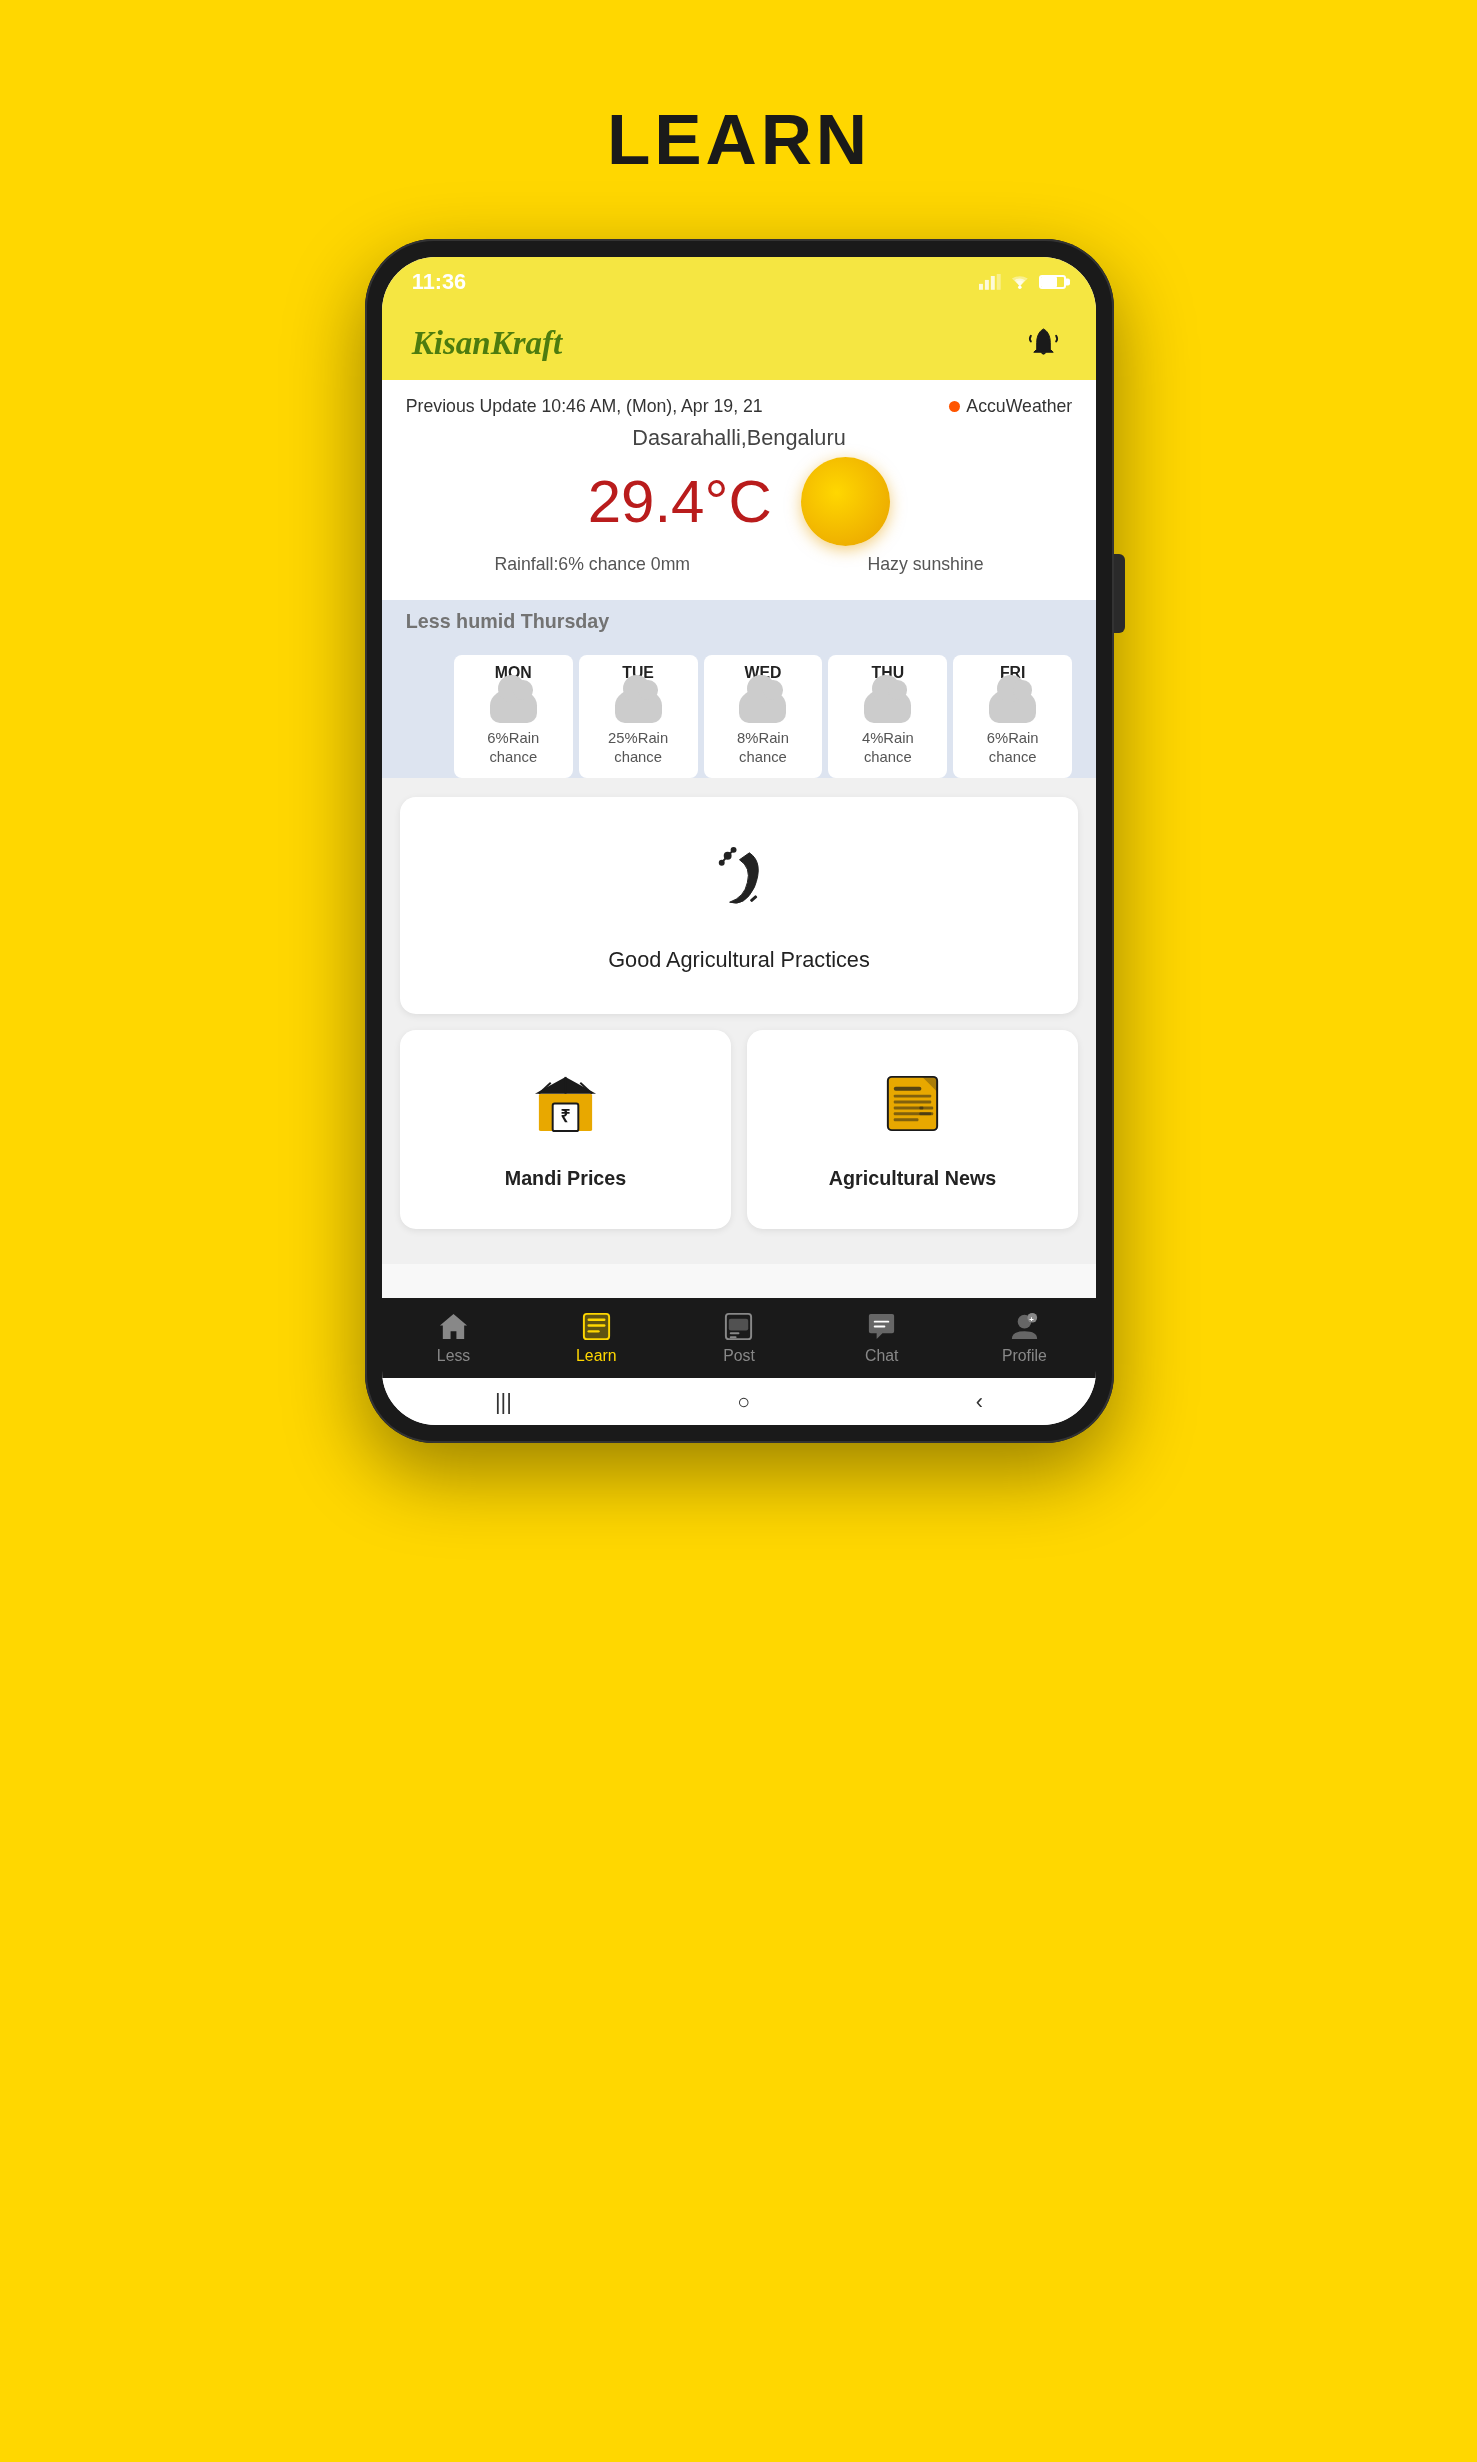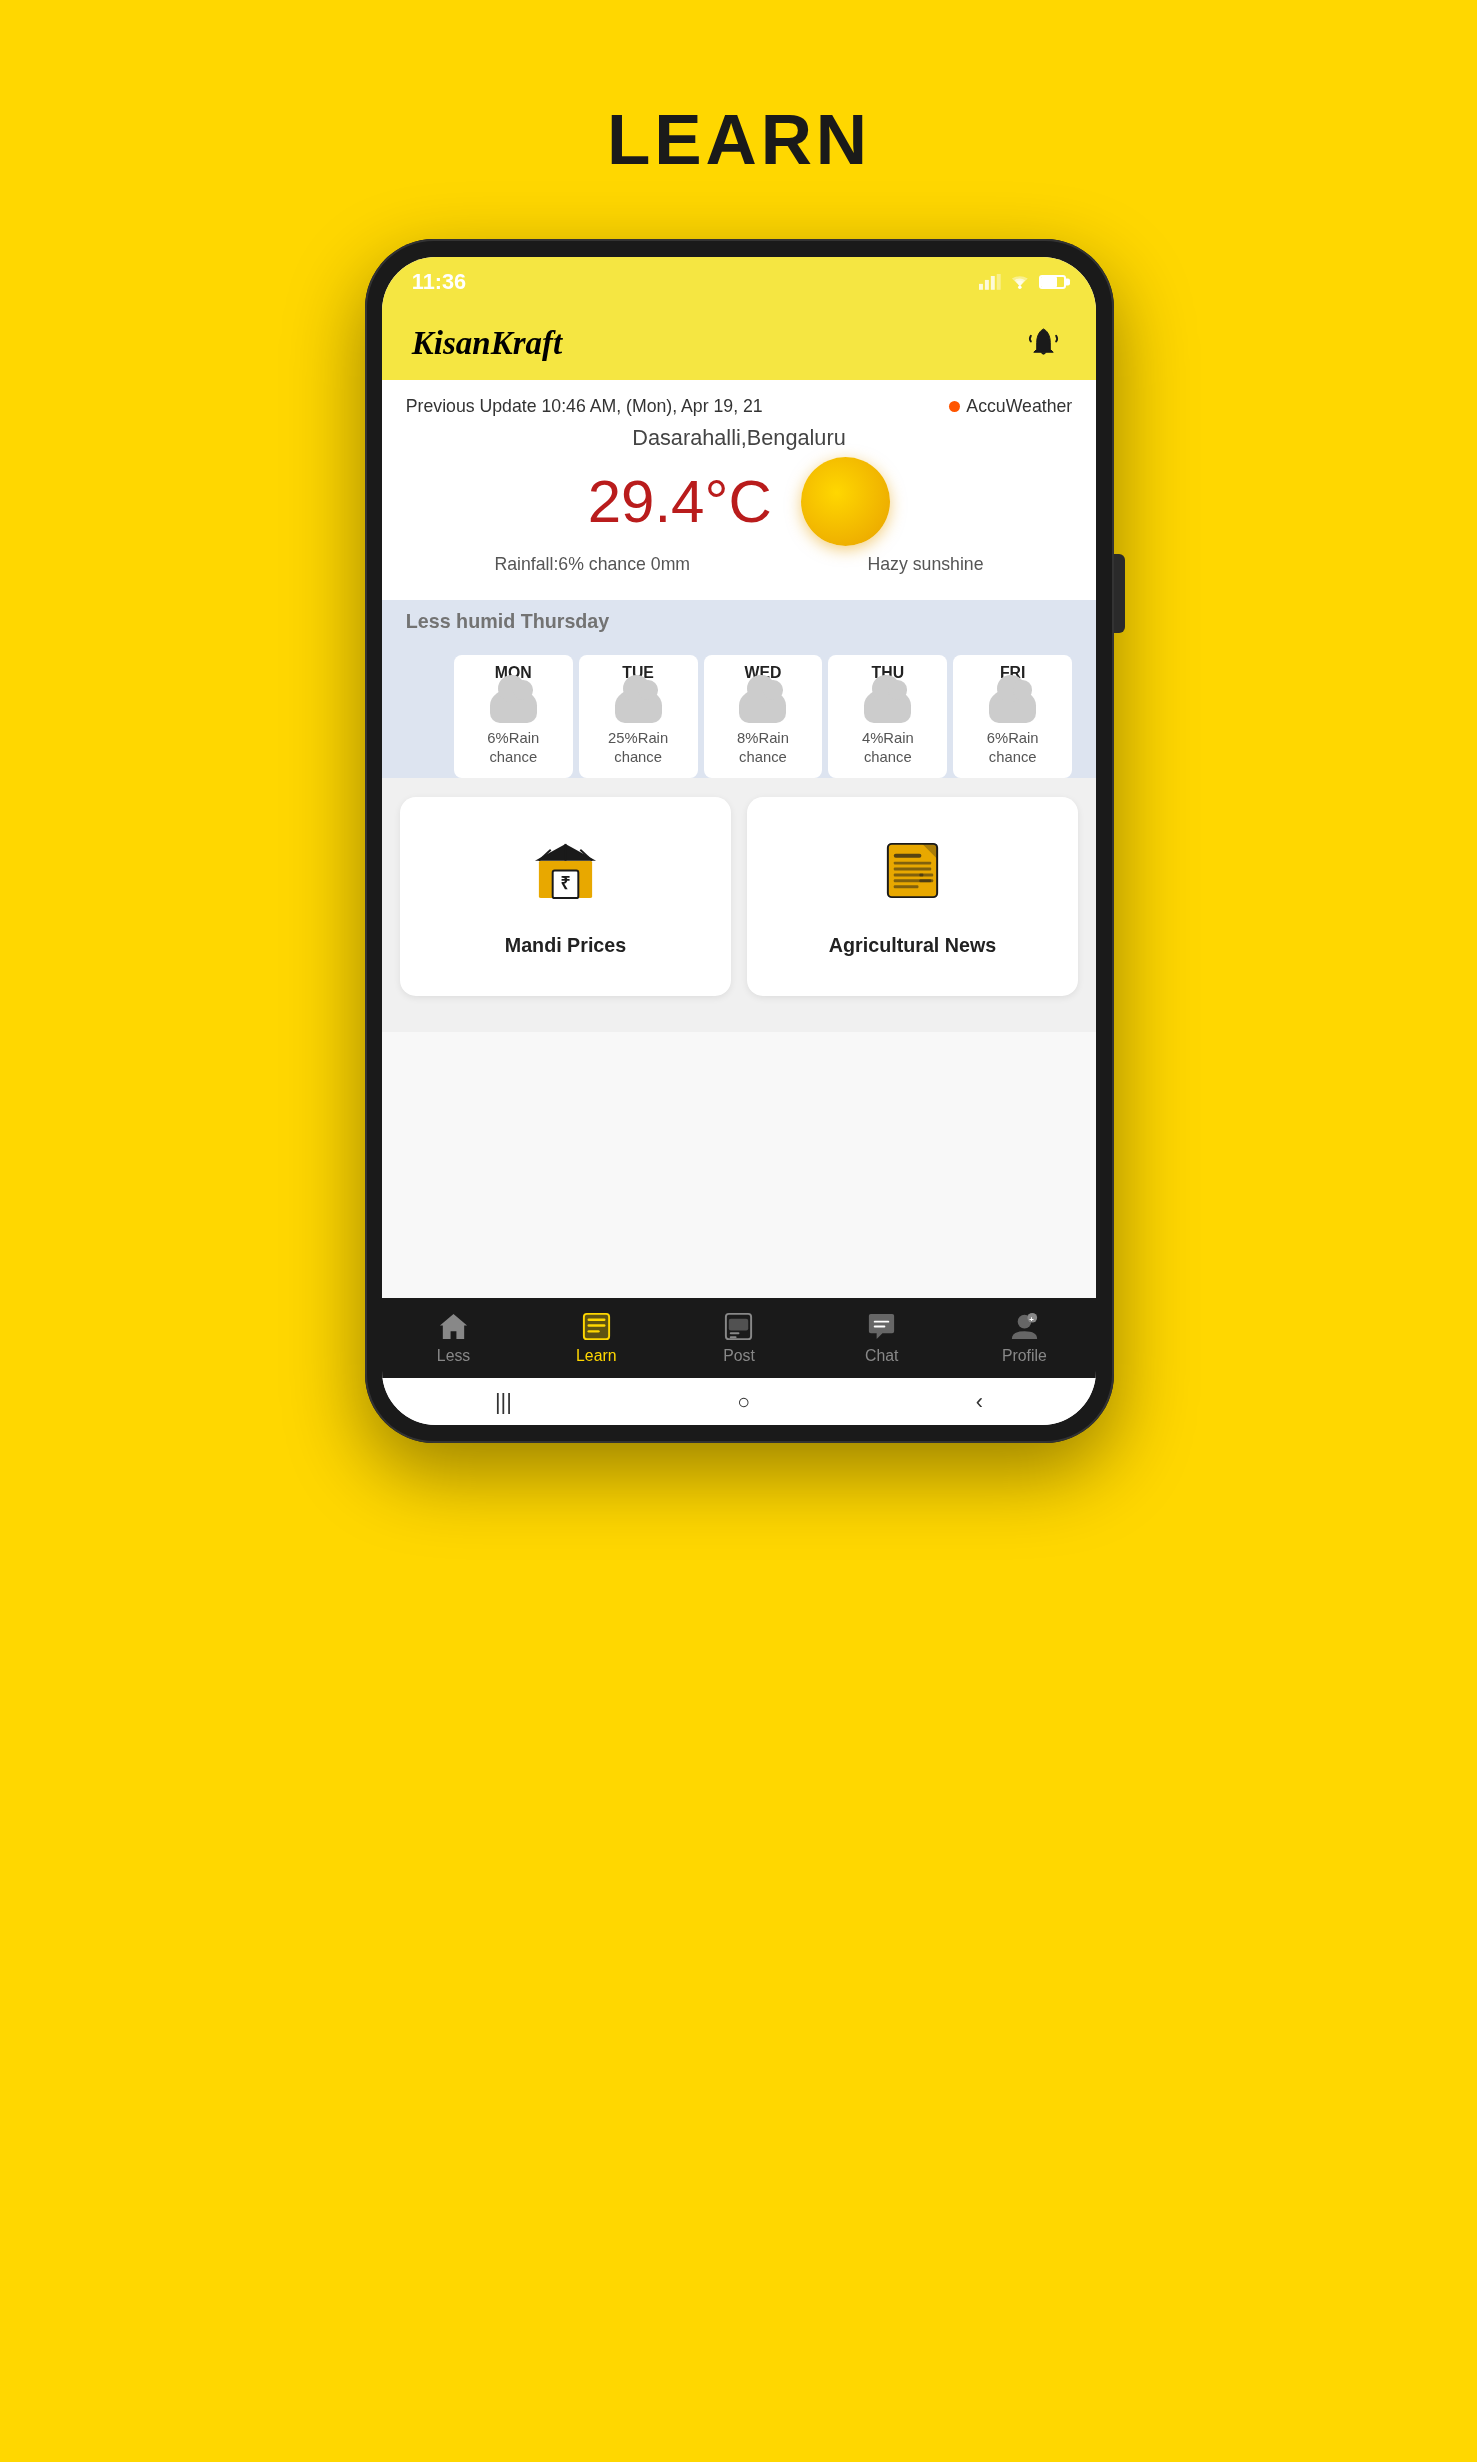--- a/index.html
+++ b/index.html
@@ -107,21 +107,21 @@
       display: flex;
       justify-content: space-between;
       align-items: center;
       padding: 13.8px 29.6px;
       flex-shrink: 0;
     }
     .app-logo {
       font-size: 33px;
       font-style: italic;
       font-weight: bold;
-      color: #000000;
+      color: #4d7c0f;
       font-family: Georgia, serif;
     }
     .bell-icon {
       width: 45px;
       height: 45px;
       display: flex;
       align-items: center;
       justify-content: center;
       font-size: 33px;
     }
@@ -459,20 +459,37 @@
           <div class="forecast-day">
             <span class="forecast-day-name">FRI</span>
             <div class="forecast-cloud-icon"></div>
             <span class="forecast-rain">6%Rain<br>chance</span>
           </div>
         </div>
       </div>
 
       <div class="main-content">
 
+        <div class="gap-card">
+          <div class="gap-icon">
+            <svg width="79" height="79" viewBox="0 0 80 80">
+
+              <path d="M50 15 Q65 25 55 50 Q45 70 30 65 Q45 60 48 45 Q52 30 40 22 Z" fill="#222" stroke="#222" stroke-width="1"></path>
+
+              <circle cx="28" cy="18" r="4" fill="#222"></circle>
+              <circle cx="22" cy="25" r="3" fill="#222"></circle>
+              <circle cx="34" cy="12" r="3" fill="#222"></circle>
+              <line x1="28" y1="18" x2="22" y2="25" stroke="#222" stroke-width="2"></line>
+              <line x1="28" y1="18" x2="34" y2="12" stroke="#222" stroke-width="2"></line>
+
+              <rect x="50" y="60" width="8" height="3" rx="1" fill="#222" transform="rotate(-40 54 61)"></rect>
+            </svg>
+          </div>
+          <span class="gap-label">Good Agricultural Practices</span>
+        </div>
 
         <div class="two-col">
 
           <div class="info-card">
             <div class="info-card-icon">
               <svg width="69" height="69" viewBox="0 0 70 70" style="font-size:56px">
 
                 <rect x="8" y="25" width="54" height="38" rx="2" fill="#e8a800"></rect>
 
                 <polygon points="4,25 35,8 66,25" fill="#1a1a1a"></polygon>

